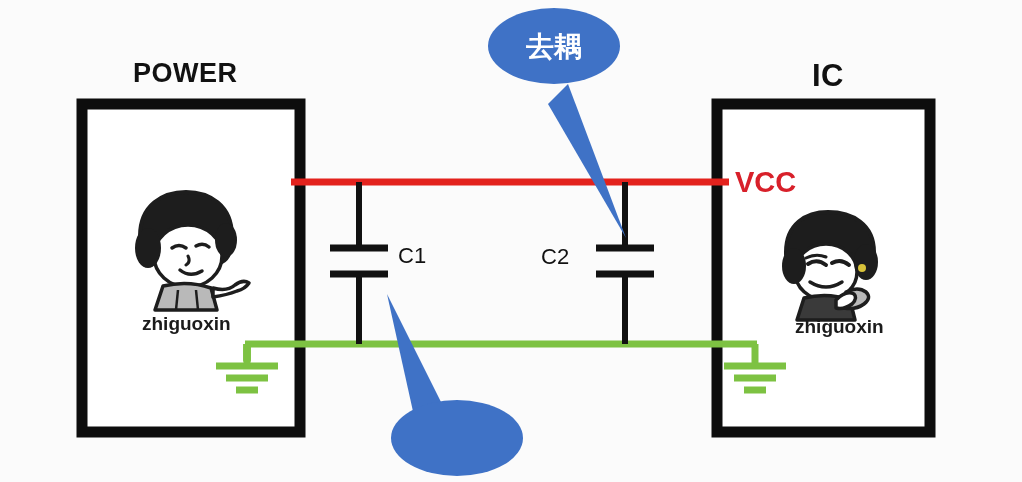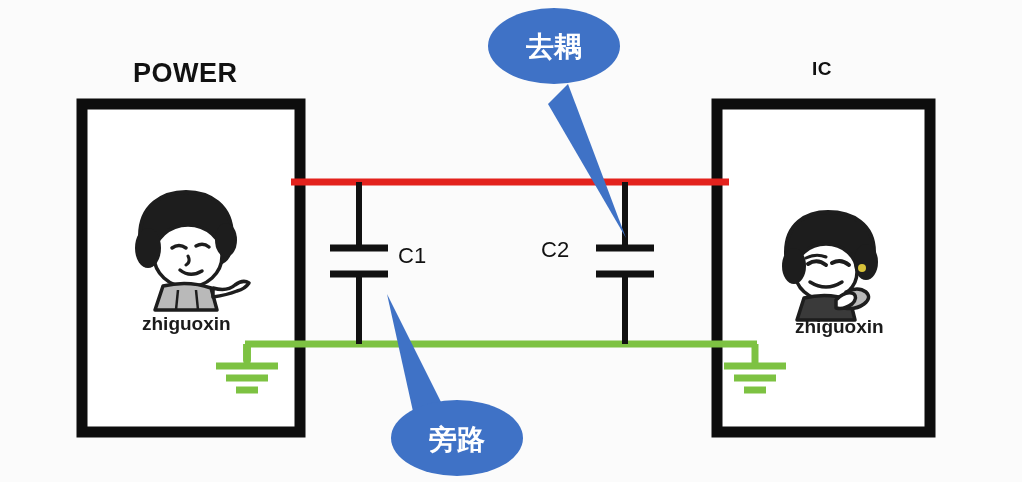--- a/index.html
+++ b/index.html
@@ -25,37 +25,37 @@
     height: 482px;
   }
   .blk-label {
     position: absolute;
     font-weight: bold;
     color: #111111;
     letter-spacing: 0.5px;
     white-space: nowrap;
   }
   #power-label { left: 133px; top: 58px; font-size: 27px; }
-  #ic-label    { left: 812px; top: 58px; font-size: 19px; }
+  #ic-label    { left: 812px; top: 58px; font-size: 31px; }
   #vcc-label {
     position: absolute;
     left: 735px; top: 166px;
     font-size: 29px;
     font-weight: bold;
     color: #d8202a;
     white-space: nowrap;
   }
   .cap-label {
     position: absolute;
     font-size: 22px;
     color: #111111;
     white-space: nowrap;
   }
   #c1-label { left: 398px; top: 243px; }
-  #c2-label { left: 541px; top: 237px; }
+  #c2-label { left: 541px; top: 244px; }
   .callout-text {
     position: absolute;
     font-size: 28px;
     font-weight: bold;
     color: #ffffff;
     white-space: nowrap;
     text-align: center;
   }
   #callout-top-text { left: 508px; top: 28px; width: 92px; }
   #callout-bottom-text { left: 411px; top: 421px; width: 92px; }
@@ -177,26 +177,26 @@
       <path d="M846 292 q12 -6 20 0 q6 6 -2 12 q-8 6 -20 4 q-6 -2 -2 -8 z" fill="#b9b9b9" stroke="#1d1d1d" stroke-width="3.5" stroke-linejoin="round"></path>
       <path d="M836 300 q10 -10 18 -6 q4 4 -2 10 q-8 6 -16 4 z" fill="#ffffff" stroke="#1d1d1d" stroke-width="3.5" stroke-linejoin="round"></path>
     </g>
 
   </svg>
 
   <div class="blk-label" id="power-label">POWER</div>
 
   <div class="blk-label" id="ic-label">IC</div>
 
+  <div id="vcc-label">VCC</div>
 
   <div class="cap-label" id="c1-label">C1</div>
 
   <div class="cap-label" id="c2-label">C2</div>
 
   <div class="callout-text" id="callout-top-text">去耦</div>
 
-  <div class="callout-text" id="callout-bottom-text">旁路</div>
 
   <div class="wm" id="wm-left">zhiguoxin</div>
 
   <div class="wm" id="wm-right">zhiguoxin</div>
 
 </div>
 
 </body></html>

